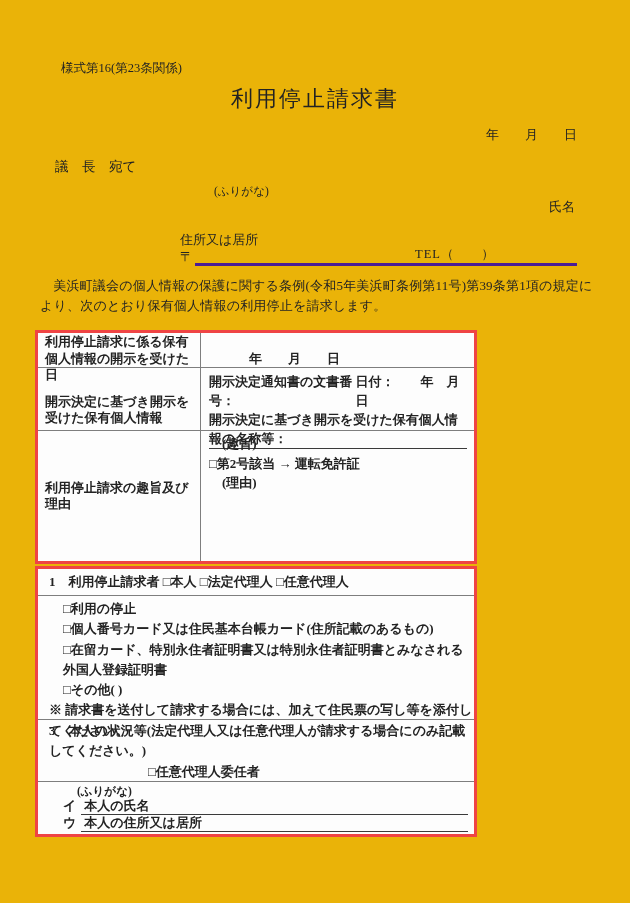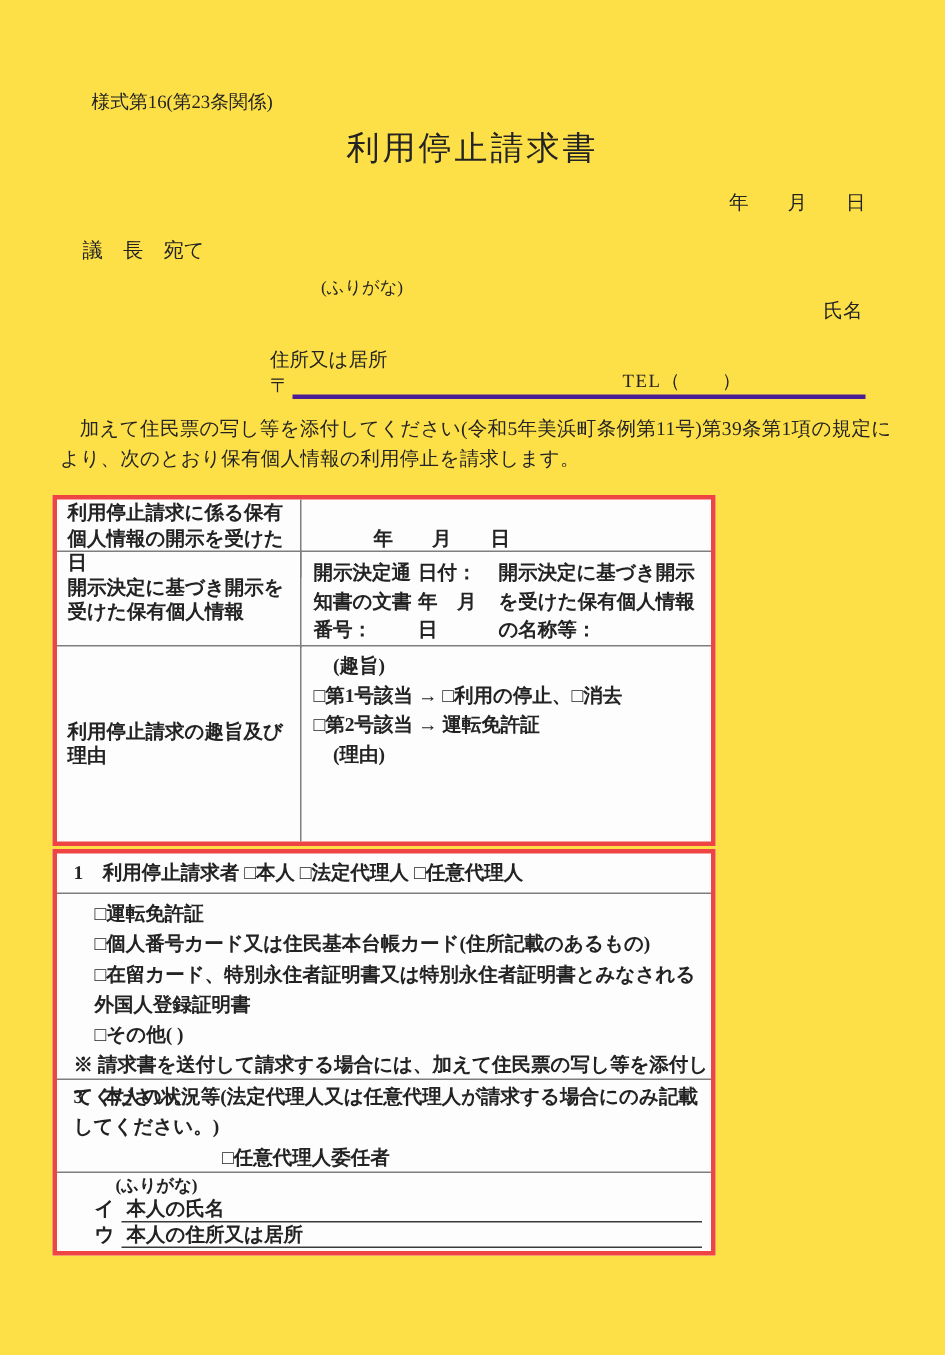--- a/index.html
+++ b/index.html
@@ -1,20 +1,20 @@
 <!DOCTYPE html>
 <html><head>
 <meta charset="utf-8">
 <style>
   * { margin:0; padding:0; box-sizing:border-box; }
   html,body { background:#e8e8e8; }
   .page {
     position:relative;
     width:630px; height:903px;
-    background:#fde047;
+    background:#eab308;
     font-family:"Liberation Serif","DejaVu Serif",serif;
     color:#232323;
     font-size:13px;
     overflow:hidden;
     margin:0 auto;
   }
   .abs { position:absolute; }
 
   
   .form-number { left:61px; top:60px; font-size:12.5px; }
@@ -41,21 +41,21 @@
   #table1 { top:330px; }
   #table2 { top:566px; }
   .trow { display:grid; grid-template-columns:162px 1fr; }
   .trow + .trow, .t2row + .t2row { border-top:1px solid #7e7e7e; }
   .trow .lbl { display:flex; align-items:center; padding:1px 5px 1px 7px; line-height:16.5px; }
   .trow .val { border-left:1px solid #7e7e7e; }
   .r1 { height:34px; }
   .r2 { height:63px; }
   .r3 { height:131px; }
   .r1 .val { display:flex; align-items:center; padding-left:48px; }
-  .r2 .val { display:flex; flex-direction:row; padding:4px 6px 3px 8px; line-height:19px; }
+  .r2 .val { display:flex; flex-direction:column; padding:4px 6px 3px 8px; line-height:19px; }
   .doc-number-line { display:flex; justify-content:space-between; }
   .cell-spacer { flex:1 1 auto; }
   .cell-underline { border-bottom:1px solid #3a3a3a; margin-right:1px; }
   .r3 .val { padding:3px 6px 0 8px; line-height:19.5px; }
   .ind1 { padding-left:13px; }
 
   .t2row { padding-left:0; }
   .t2r1 { height:26px; display:flex; align-items:center; padding-left:11px; }
   .t2r2 { height:124px; padding-top:3px; line-height:20.3px; }
   .t2r3 { height:62px;  padding-top:1px; line-height:20.3px; }
@@ -87,21 +87,21 @@
   </div>
   <div class="abs addr-label">住所又は居所</div>
   <div class="abs fill-row postal-row">
     <span class="fill-label">〒</span>
     <span class="fill-line">
       <span class="tel-inline">TEL（　　）</span>
     </span>
   </div>
 
   <div class="abs body-par">
-    <div>　加えて住民票の写し等を添付してください(令和5年美浜町条例第11号)第39条第1項の規定に</div>
+    <div>　美浜町議会の個人情報の保護に関する条例(令和5年美浜町条例第11号)第39条第1項の規定に</div>
     <div>より、次のとおり保有個人情報の利用停止を請求します。</div>
   </div>
 
   <div class="abs doc-table" id="table1">
     <div class="trow r1">
       <div class="lbl">利用停止請求に係る保有個人情報の開示を受けた日</div>
       <div class="val">
         <span>年　　月　　日</span>
       </div>
     </div>
@@ -114,33 +114,32 @@
         </div>
         <div>開示決定に基づき開示を受けた保有個人情報の名称等：</div>
         <div class="cell-spacer"></div>
         <div class="cell-underline"></div>
       </div>
     </div>
     <div class="trow r3">
       <div class="lbl">利用停止請求の趣旨及び理由</div>
       <div class="val">
         <div class="ind1">(趣旨)</div>
-        <div>□第1号該当 → □利用の停止、□消去</div>
         <div>□第2号該当 → 運転免許証</div>
         <div class="ind1">(理由)</div>
       </div>
     </div>
   </div>
 
   <div class="abs doc-table" id="table2">
     <div class="t2row t2r1">
       <span>1　利用停止請求者 □本人 □法定代理人 □任意代理人</span>
     </div>
     <div class="t2row t2r2">
-      <div class="pad-item">□運転免許証</div>
+      <div class="pad-item">□利用の停止</div>
       <div class="pad-item">□個人番号カード又は住民基本台帳カード(住所記載のあるもの)</div>
       <div class="pad-item">□在留カード、特別永住者証明書又は特別永住者証明書とみなされる外国人登録証明書</div>
       <div class="pad-item">□その他( )</div>
       <div class="pad-num">※ 請求書を送付して請求する場合には、加えて住民票の写し等を添付してください。</div>
     </div>
     <div class="t2row t2r3">
       <div class="pad-num">3　本人の状況等(法定代理人又は任意代理人が請求する場合にのみ記載してください。)</div>
       <div class="pad-a2">□任意代理人委任者</div>
     </div>
     <div class="t2row t2r4">

